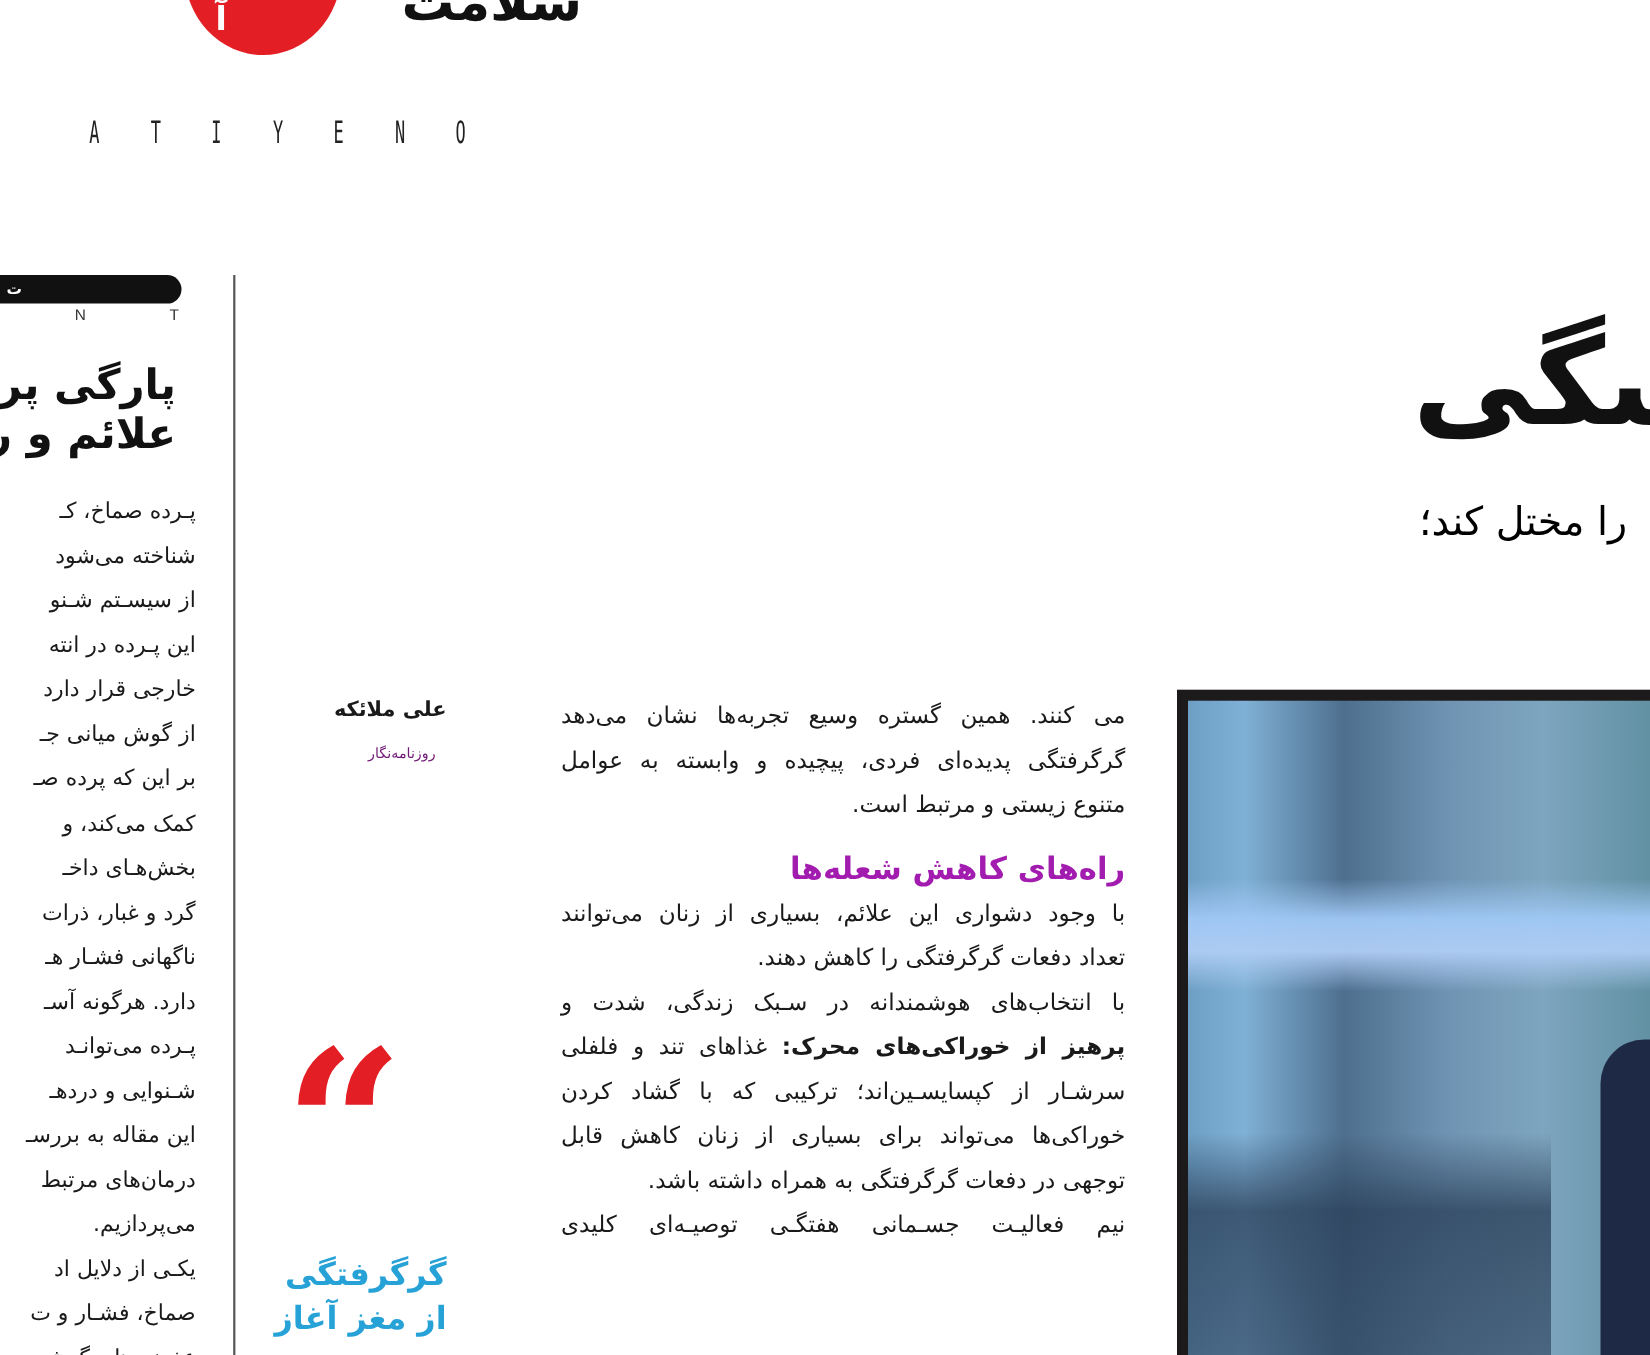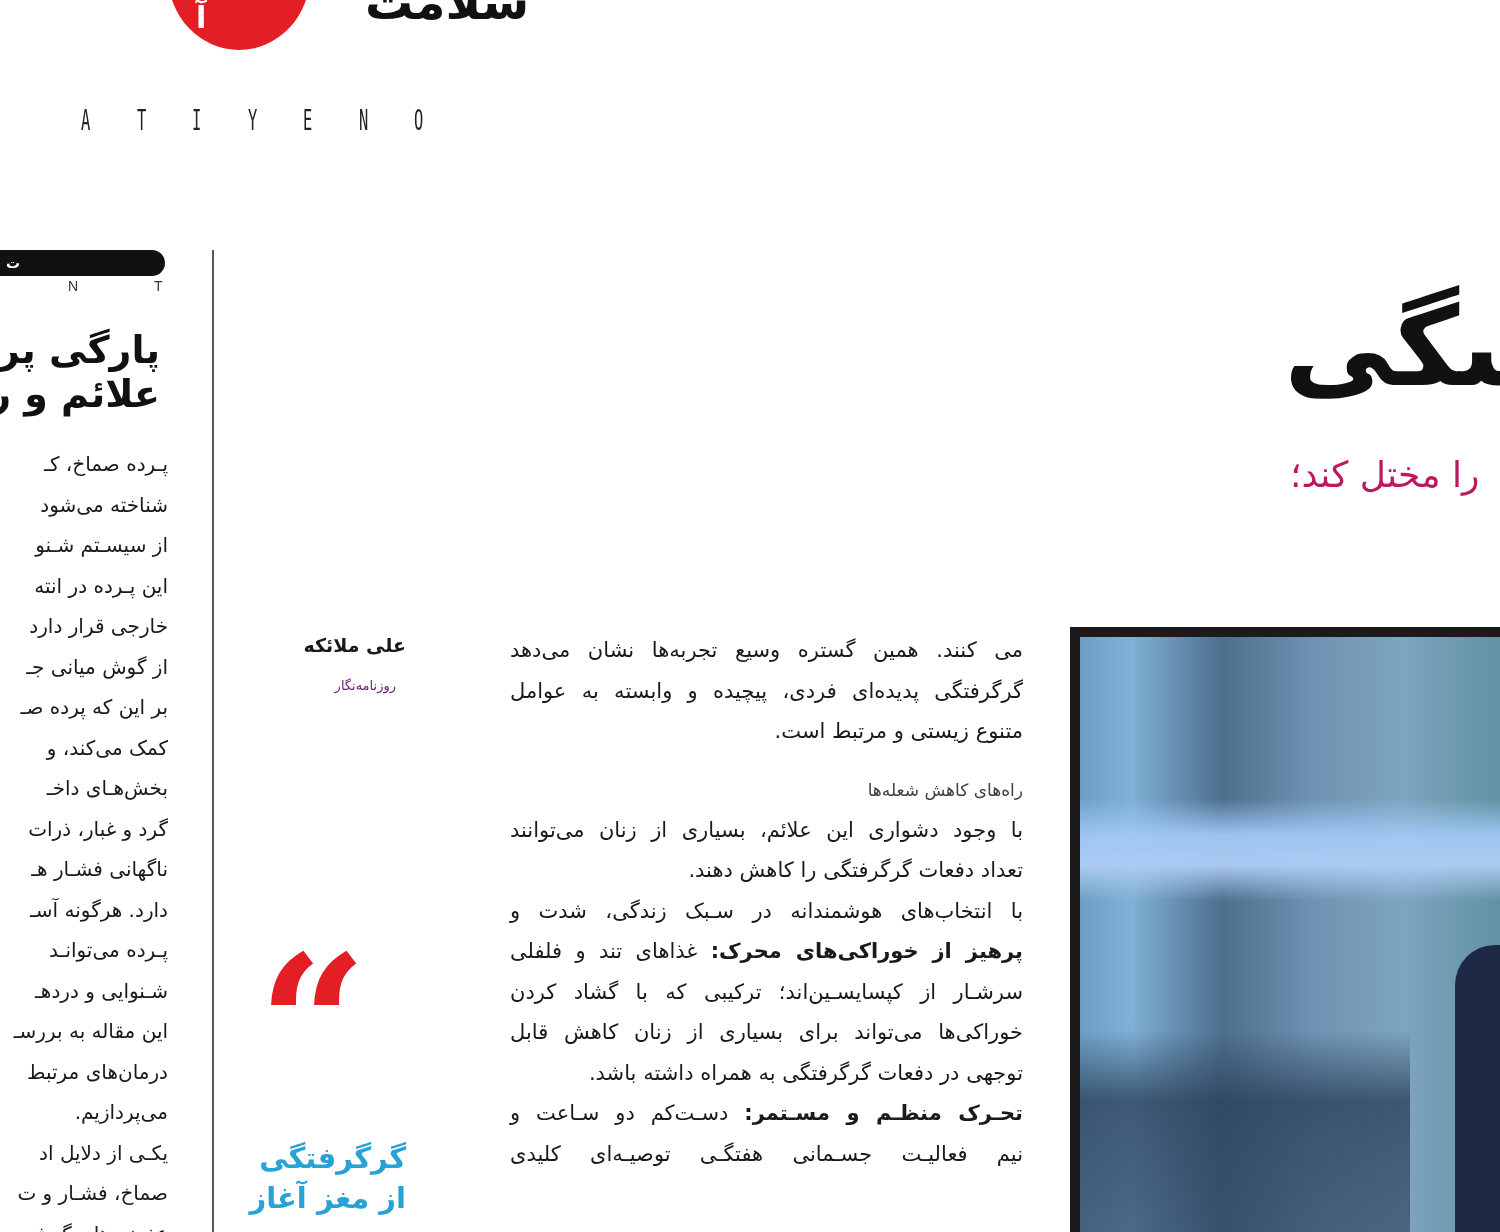--- a/index.html
+++ b/index.html
@@ -33,45 +33,45 @@
       padding-left: 26px; box-sizing: border-box; line-height: 26px;
     }
     .left-pill-letters { left: 0; top: 278px; width: 165px; height: 16px; font-size: 14px; color: #333; font-family: "Liberation Sans", sans-serif; }
     .left-pill-letters span { position: absolute; top: 0; }
     .col-divider { left: 212px; top: 250px; width: 1.5px; height: 982px; background: #555; }
     .left-headline {
       right: calc(1500px - 160px); top: 328px; width: 320px; text-align: right; direction: rtl;
       font-size: 38px; font-weight: bold; line-height: 44px; color: #111; white-space: nowrap;
     }
     .left-body {
-      left: 6px; top: 444px; width: 162px; height: 788px; overflow: hidden;
+      left: 16px; top: 444px; width: 162px; height: 788px; overflow: hidden;
     }
     .left-body-inner {
       position: absolute; right: 0; width: 400px; direction: rtl; text-align: right;
       font-size: 20px; line-height: 40.5px; color: #1a1a1a;
     }
     .left-body-inner div { white-space: nowrap; }
     
     .byline-name { left: 290px; top: 634px; width: 116px; text-align: right; direction: rtl; font-size: 19px; font-weight: bold; }
     .byline-role { left: 290px; top: 678px; width: 106px; text-align: right; direction: rtl; font-size: 13px; color: #701a75; }
     
     .quote-mark { left: 258px; top: 930px; font-family: "DejaVu Serif", serif; font-size: 190px; line-height: 190px; color: #e31e24; font-weight: bold; }
     .pull-quote { left: 240px; top: 1138px; width: 166px; direction: rtl; font-size: 29px; font-weight: bold; line-height: 40px; color: #27a2d6; white-space: nowrap; }
     
     .main-col {
       left: 510px; top: 630px; width: 513px; direction: rtl; text-align: justify;
       font-size: 21px; line-height: 40.5px; color: #1a1a1a;
     }
     .main-col .line { white-space: nowrap; text-align-last: justify; display: block; }
     .main-col .line.last { text-align-last: right; }
-    .sub-head { color: #404040; font-weight: normal; font-size: 17px; margin-top: 18px; height: 40px; }
+    .sub-head { color: #a21caf; font-weight: bold; font-size: 28px; margin-top: 18px; height: 40px; }
     .bold-lead { font-weight: bold; }
     
     .hero-title { left: 1284px; top: 282px; font-size: 110px; font-weight: bold; color: #111; direction: rtl; white-space: nowrap; line-height: 130px; }
-    .hero-sub { left: 1290px; top: 454px; font-size: 36px; color: #be185d; direction: rtl; white-space: nowrap; }
+    .hero-sub { left: 1290px; top: 454px; font-size: 36px; color: #000000; direction: rtl; white-space: nowrap; }
     
     .photo-frame { left: 1070px; top: 627px; width: 440px; height: 620px; background: #1c1a1a; }
     .photo {
       left: 1080px; top: 637px; width: 430px; height: 600px; overflow: hidden;
       background:
         linear-gradient(180deg, rgba(0,0,0,0) 0%, rgba(0,0,0,0) 27%, rgba(160,200,245,0.95) 33%, rgba(175,205,245,0.95) 38%, rgba(0,0,0,0) 44%, rgba(0,0,0,0) 100%),
         linear-gradient(90deg, #6d9fc4 0%, #7fb0d5 12%, #4e6f8e 33%, #6f94b3 55%, #7ea5bf 75%, #5f8fa0 100%);
     }
     .photo-shade { left: 1080px; top: 1030px; width: 330px; height: 202px; background: linear-gradient(180deg, rgba(40,60,85,0) 0%, rgba(40,60,85,0.75) 35%, rgba(40,60,85,0.6) 100%); }
     .photo-figure { left: 1455px; top: 945px; width: 70px; height: 300px; background: #1e2a45; border-radius: 40px 0 0 0; }
@@ -143,21 +143,20 @@
   <span class="line">گرگرفتگی پدیده‌ای فردی، پیچیده و وابسته به عوامل</span>
   <span class="line last">متنوع زیستی و مرتبط است.</span>
   <div class="sub-head">راه‌های کاهش شعله‌ها</div>
   <span class="line">با وجود دشواری این علائم، بسیاری از زنان می‌توانند</span>
   <span class="line last">تعداد دفعات گرگرفتگی را کاهش دهند.</span>
   <span class="line">با انتخاب‌های هوشمندانه در سـبک زندگی، شدت و</span>
   <span class="line"><b class="bold-lead">پرهیز از خوراکی‌های محرک:</b><span> غذاهای تند و فلفلی</span></span>
   <span class="line">سرشـار از کپسایسـین‌اند؛ ترکیبی که با گشاد کردن</span>
   <span class="line">خوراکی‌ها می‌تواند برای بسیاری از زنان کاهش قابل</span>
   <span class="line last">توجهی در دفعات گرگرفتگی به همراه داشته باشد.</span>
-  <span class="line"><b class="bold-lead">تحـرک منظـم و مسـتمر:</b><span> دسـت‌کم دو سـاعت و</span></span>
   <span class="line">نیم فعالیـت جسـمانی هفتگـی توصیـه‌ای کلیدی</span>
 </div>
 
 <div class="abs hero-title">سگی</div>
 <div class="abs hero-sub">را مختل کند؛</div>
 
 <div class="abs photo-frame"></div>
 <div class="abs photo"></div>
 <div class="abs photo-shade"></div>
 <div class="abs photo-figure"></div>

